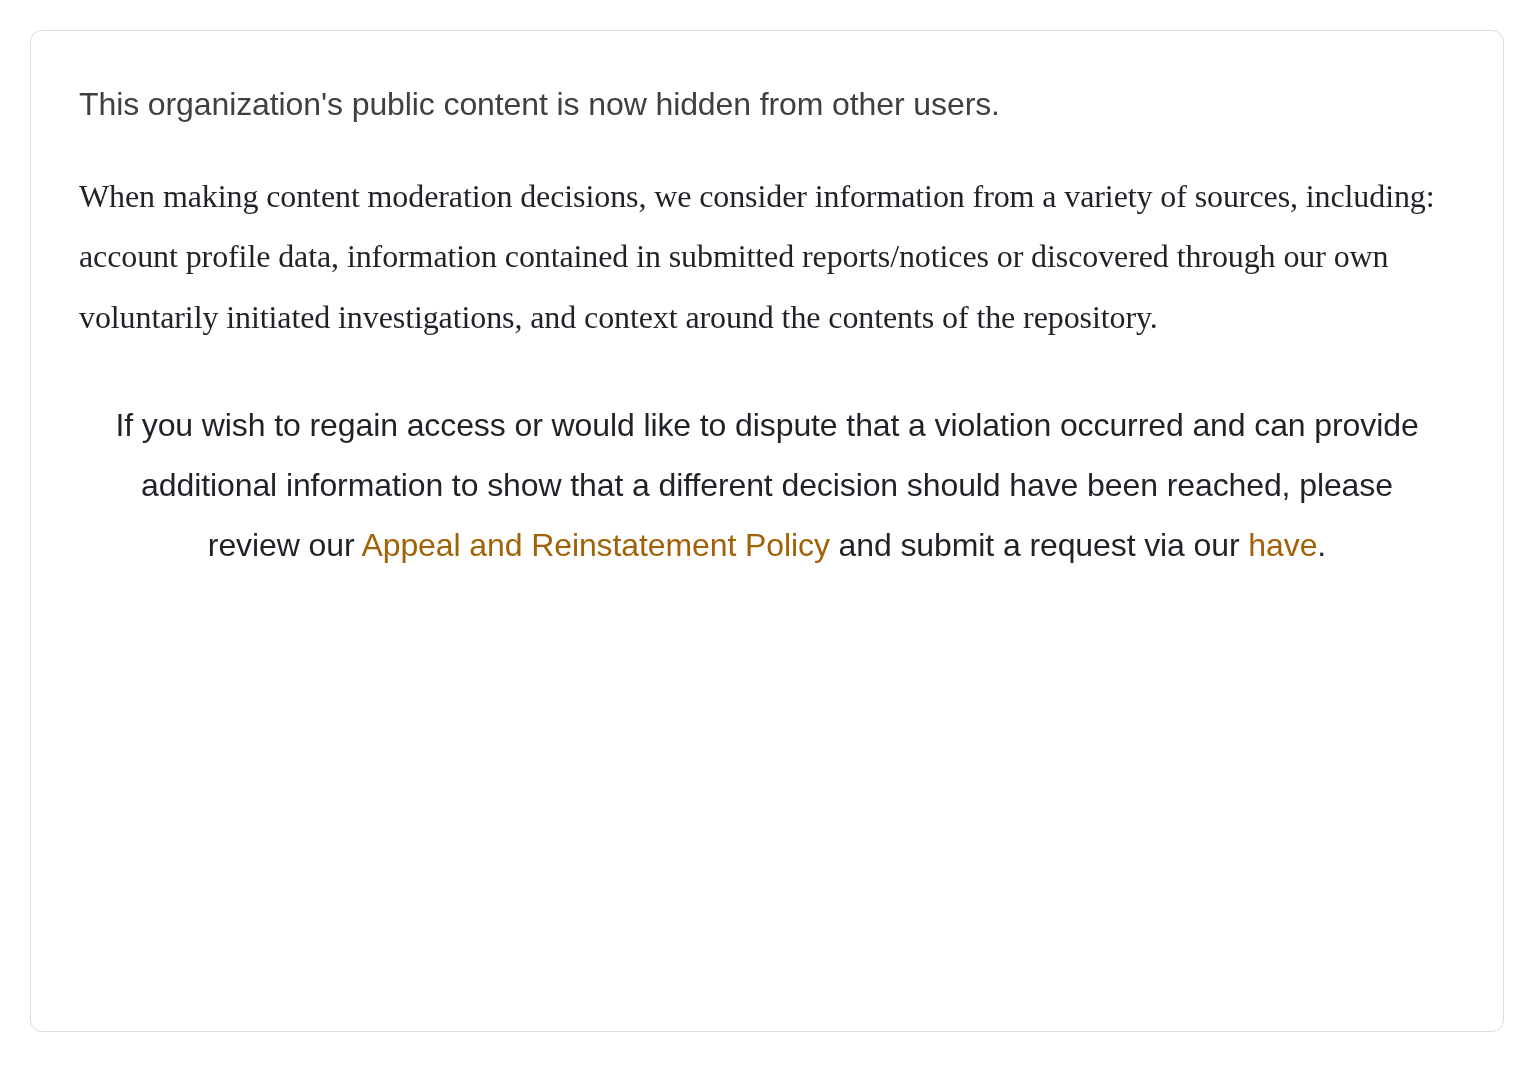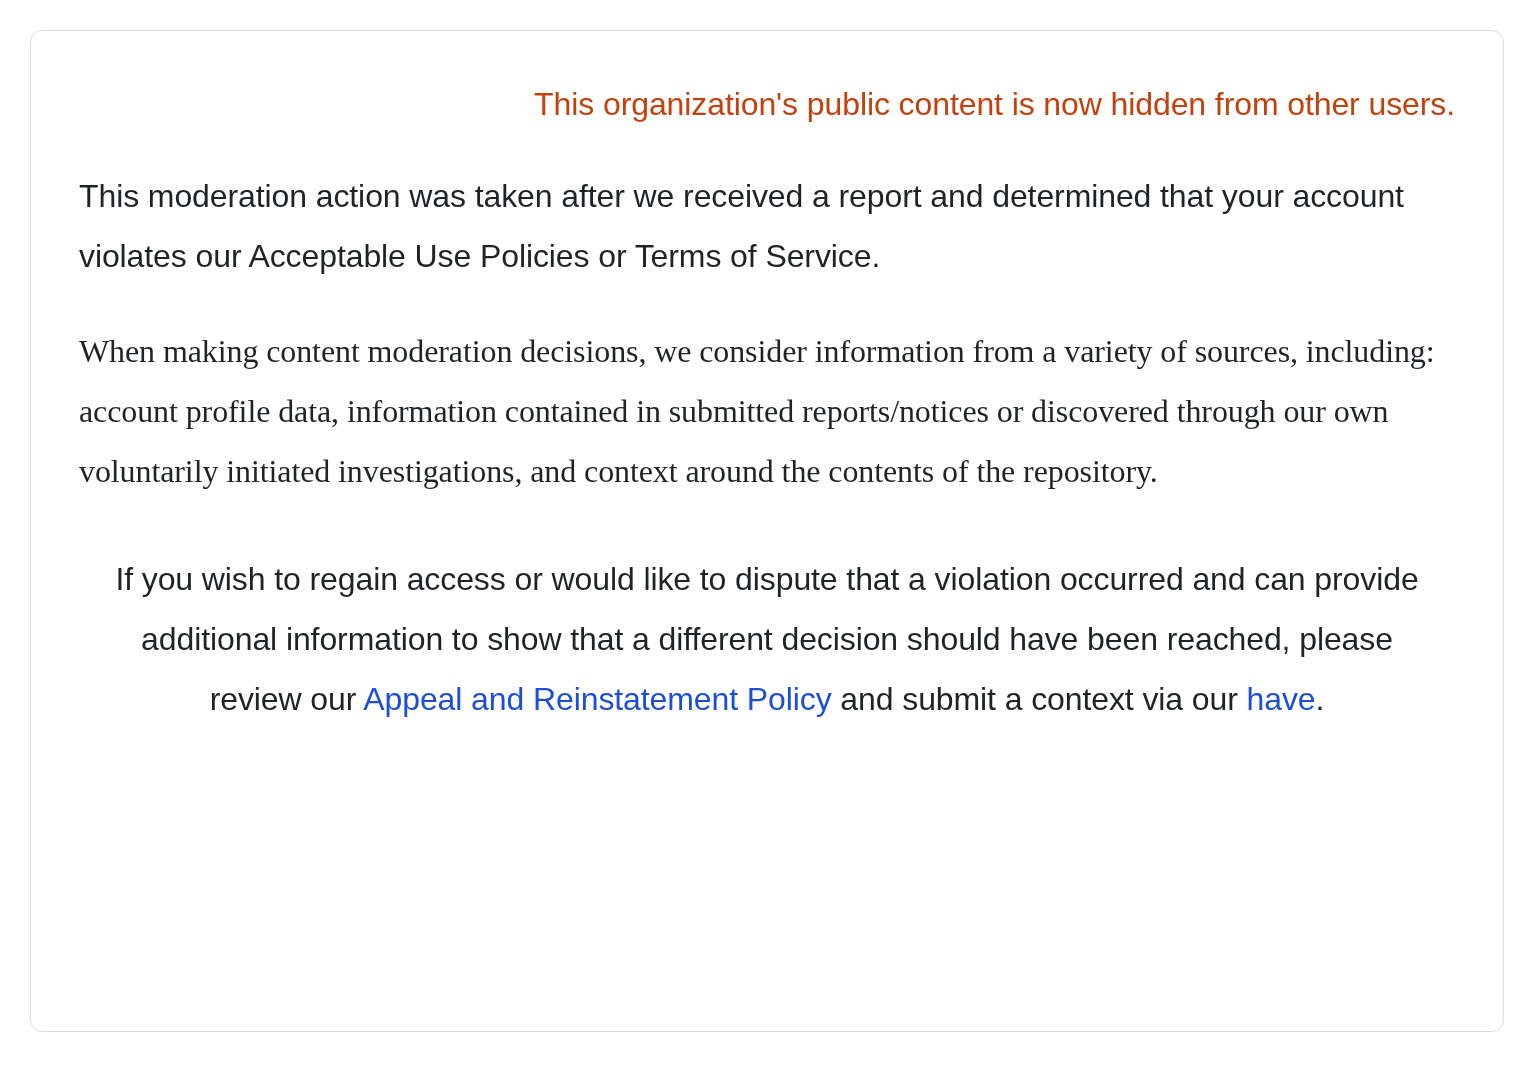--- a/index.html
+++ b/index.html
@@ -21,24 +21,24 @@
     box-sizing: border-box;
     width: 100%;
     height: 100%;
     border: 1px solid #d8dde3;
     border-radius: 12px;
     background: #ffffff;
     padding: 52px 48px 40px 48px;
     overflow: hidden;
   }
   .lead {
-    text-align: right;
+    text-align: left;
     font-size: 32px;
     line-height: 1.35;
-    color: #c2410c;
+    color: #404040;
     margin: 0 0 40px 0;
     letter-spacing: -0.1px;
   }
   .para {
     text-align: left;
     font-size: 32px;
     line-height: 1.88;
     color: #1f2328;
     margin: 0 0 34px 0;
     letter-spacing: -0.1px;
@@ -50,34 +50,33 @@
   .closing {
     text-align: center;
     font-size: 32px;
     line-height: 1.88;
     color: #1f2328;
     margin: 48px 0 0 0;
     letter-spacing: -0.1px;
     padding: 0 16px;
   }
   a.link {
-    color: #1d4ed8;
+    color: #a16207;
     text-decoration: none;
   }
 </style>
 </head>
 <body>
 
 <div class="page">
   <div class="notice-card">
 
     <p class="lead">This organization's public content is now hidden from other users.</p>
 
-    <p class="para">This moderation action was taken after we received a report and determined that your account violates our Acceptable Use Policies or Terms of Service.</p>
 
     <p class="para last">When making content moderation decisions, we consider information from a variety of sources, including: account profile data, information contained in submitted reports/notices or discovered through our own voluntarily initiated investigations, and context around the contents of the repository.</p>
 
     <p class="closing">
-      <span>If you wish to regain access or would like to dispute that a violation occurred and can provide additional information to show that a different decision should have been reached, please review our </span><a class="link" href="#">Appeal and Reinstatement Policy</a><span> and submit a context via our </span><a class="link" href="#">have</a><span>.</span>
+      <span>If you wish to regain access or would like to dispute that a violation occurred and can provide additional information to show that a different decision should have been reached, please review our </span><a class="link" href="#">Appeal and Reinstatement Policy</a><span> and submit a request via our </span><a class="link" href="#">have</a><span>.</span>
     </p>
 
   </div>
 </div>
 
 </body></html>

